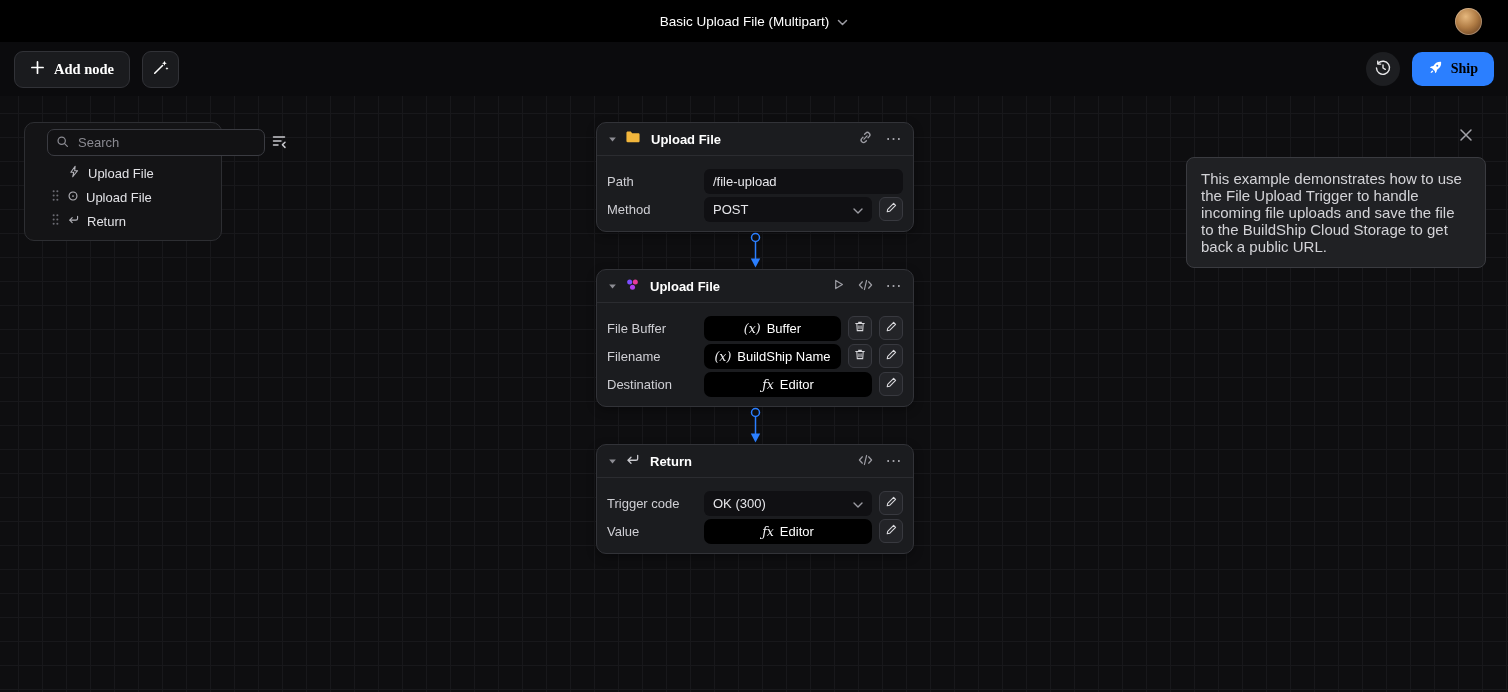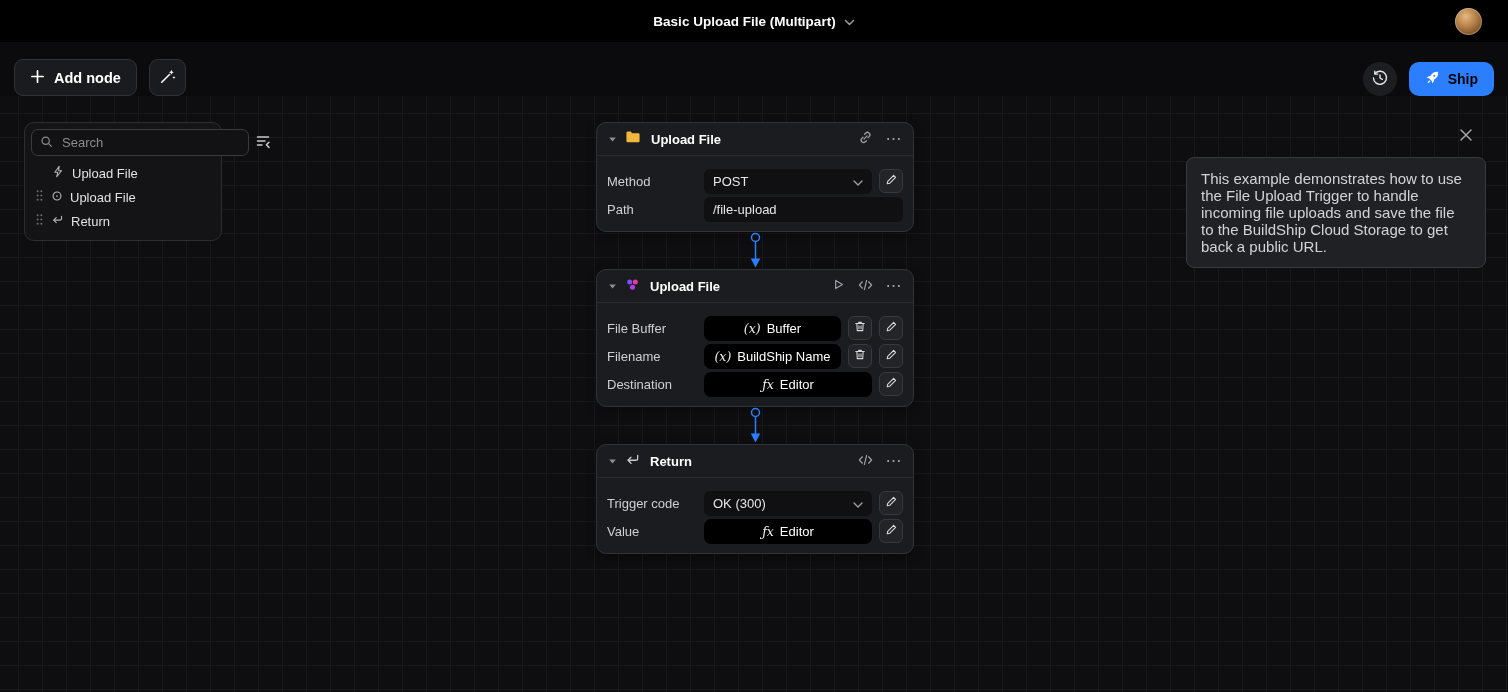--- a/index.html
+++ b/index.html
@@ -5,42 +5,42 @@
   :root{ --accent:#2b7fff; }
   *{box-sizing:border-box;}
   html,body{margin:0;padding:0;}
   body{
     width:1508px;height:692px;overflow:hidden;position:relative;
     background:#0e0e10;font-family:"Liberation Sans",sans-serif;
   }
   
   .topbar{height:42px;background:#000;display:flex;align-items:center;justify-content:center;position:relative;}
   .title-wrap{display:flex;align-items:center;gap:8px;cursor:pointer;}
-  .topbar-title{color:#fff;font-size:13.5px;font-weight:700;}
+  .topbar-title{color:#fff;font-size:13.5px;font-weight:400;}
   .avatar{position:absolute;right:26px;top:8px;width:27px;height:27px;border-radius:50%;
     background:radial-gradient(circle at 40% 32%,#e6b87e 0%,#b07c45 45%,#6d4422 85%);
     box-shadow:inset 0 0 0 1px rgba(255,255,255,.28);}
   
-  .toolbar{height:54px;background:#0b0b0d;display:flex;align-items:flex-end;padding:0 14px;gap:12px;}
+  .toolbar{height:54px;background:#0b0b0d;display:flex;align-items:center;padding:0 14px;gap:12px;font-family:Liberation Serif, serif;}
   .btn-add{display:flex;align-items:center;gap:9px;height:37px;padding:0 15px;border-radius:9px;
     background:#1a1b1e;border:1px solid #313237;color:#fff;font-size:14.5px;font-weight:700;cursor:pointer;font-family:inherit;}
   .btn-wand{width:37px;height:37px;border-radius:9px;background:#1a1b1e;border:1px solid #313237;
     display:flex;align-items:center;justify-content:center;cursor:pointer;}
   .toolbar-spacer{flex:1;}
   .btn-history{width:34px;height:34px;border-radius:50%;background:#1d1e21;border:none;
     display:flex;align-items:center;justify-content:center;cursor:pointer;}
   .btn-ship{height:34px;padding:0 16px;border-radius:10px;background:var(--accent);border:none;
     display:flex;align-items:center;gap:8px;color:#000000;font-size:14px;font-weight:600;cursor:pointer;font-family:inherit;}
   
   .canvas{position:relative;height:596px;background:#0e0e10;
     background-image:linear-gradient(#18181b 1px,transparent 1px),linear-gradient(90deg,#18181b 1px,transparent 1px);
     background-size:24px 24px;background-position:-6px -7px;}
   
   .palette{position:absolute;left:24px;top:26px;width:198px;background:#141416;
-    border:1px solid #2d2e32;border-radius:10px;padding:6px 6px 7px;}
+    border:1px solid #2d2e32;border-radius:10px;padding:6px 22px 7px;}
   .search-row{display:flex;align-items:center;gap:6px;margin-bottom:5px;}
   .search-box{flex:1;display:flex;align-items:center;gap:7px;height:27px;border:1px solid #3a3b41;
     border-radius:7px;padding:0 8px;background:#121214;}
   .search-box input{flex:1;min-width:0;background:transparent;border:none;outline:none;
     color:#e4e4e8;font-size:13px;font-family:inherit;}
   .search-box input::placeholder{color:#8a8a91;}
   .filter-btn{width:24px;height:24px;display:flex;align-items:center;justify-content:center;background:none;border:none;cursor:pointer;padding:0;}
   .palette-item{display:flex;align-items:center;gap:7px;height:24px;padding:0 4px;border-radius:6px;
     color:#e2e2e6;font-size:13px;cursor:grab;}
   .drag-spacer{width:10px;flex:0 0 10px;}
@@ -220,43 +220,43 @@
                   <path d="M7 4.6l1.2-1.2a2.6 2.6 0 0 1 3.7 3.7l-1.2 1.2"></path>
                   <path d="M9 11.4l-1.2 1.2a2.6 2.6 0 0 1-3.7-3.7l1.2-1.2"></path>
                 </svg>
             </span>
           </button>
           <button class="ellipsis">⋯</button>
         </span>
       </div>
       <div class="node-body">
         <div class="field-row">
+          <span class="field-label">Path</span>
+          <div class="field-wrap">
+            <input class="text-input" value="/file-upload" style="">
+          </div>
+        </div>
+        <div class="field-row">
           <span class="field-label">Method</span>
           <div class="field-wrap">
             <div class="select">
               <span>POST</span>
               <span>
                 <svg width="10" height="6" viewBox="0 0 10 6" fill="none">
                     <path d="M1 1l4 4 4-4" stroke="#9b9ba2" stroke-width="1.4" stroke-linecap="round" stroke-linejoin="round"></path>
                   </svg>
               </span>
             </div>
             <button class="sq-btn">
               <span>
                 <svg width="13" height="13" viewBox="0 0 14 14" fill="none" stroke="#d8d8dc" stroke-width="1.2" stroke-linejoin="round">
                     <path d="M2.4 11.6l.5-2.6 6.4-6.4 2.1 2.1-6.4 6.4z"></path>
                   </svg>
               </span>
             </button>
-          </div>
-        </div>
-        <div class="field-row">
-          <span class="field-label">Path</span>
-          <div class="field-wrap">
-            <input class="text-input" value="/file-upload" style="">
           </div>
         </div>
       </div>
     </div>
 
     <div class="connector">
       <svg width="13" height="37" viewBox="0 0 13 37">
         <circle cx="6.5" cy="5.5" r="4" style="fill:#0e0e10;stroke:var(--accent);stroke-width:1.5"></circle>
         <line x1="6.5" y1="10" x2="6.5" y2="27" style="stroke:var(--accent);stroke-width:1.5"></line>
         <path d="M1.8 26.5h9.4L6.5 35.5z" style="fill:var(--accent)"></path>

